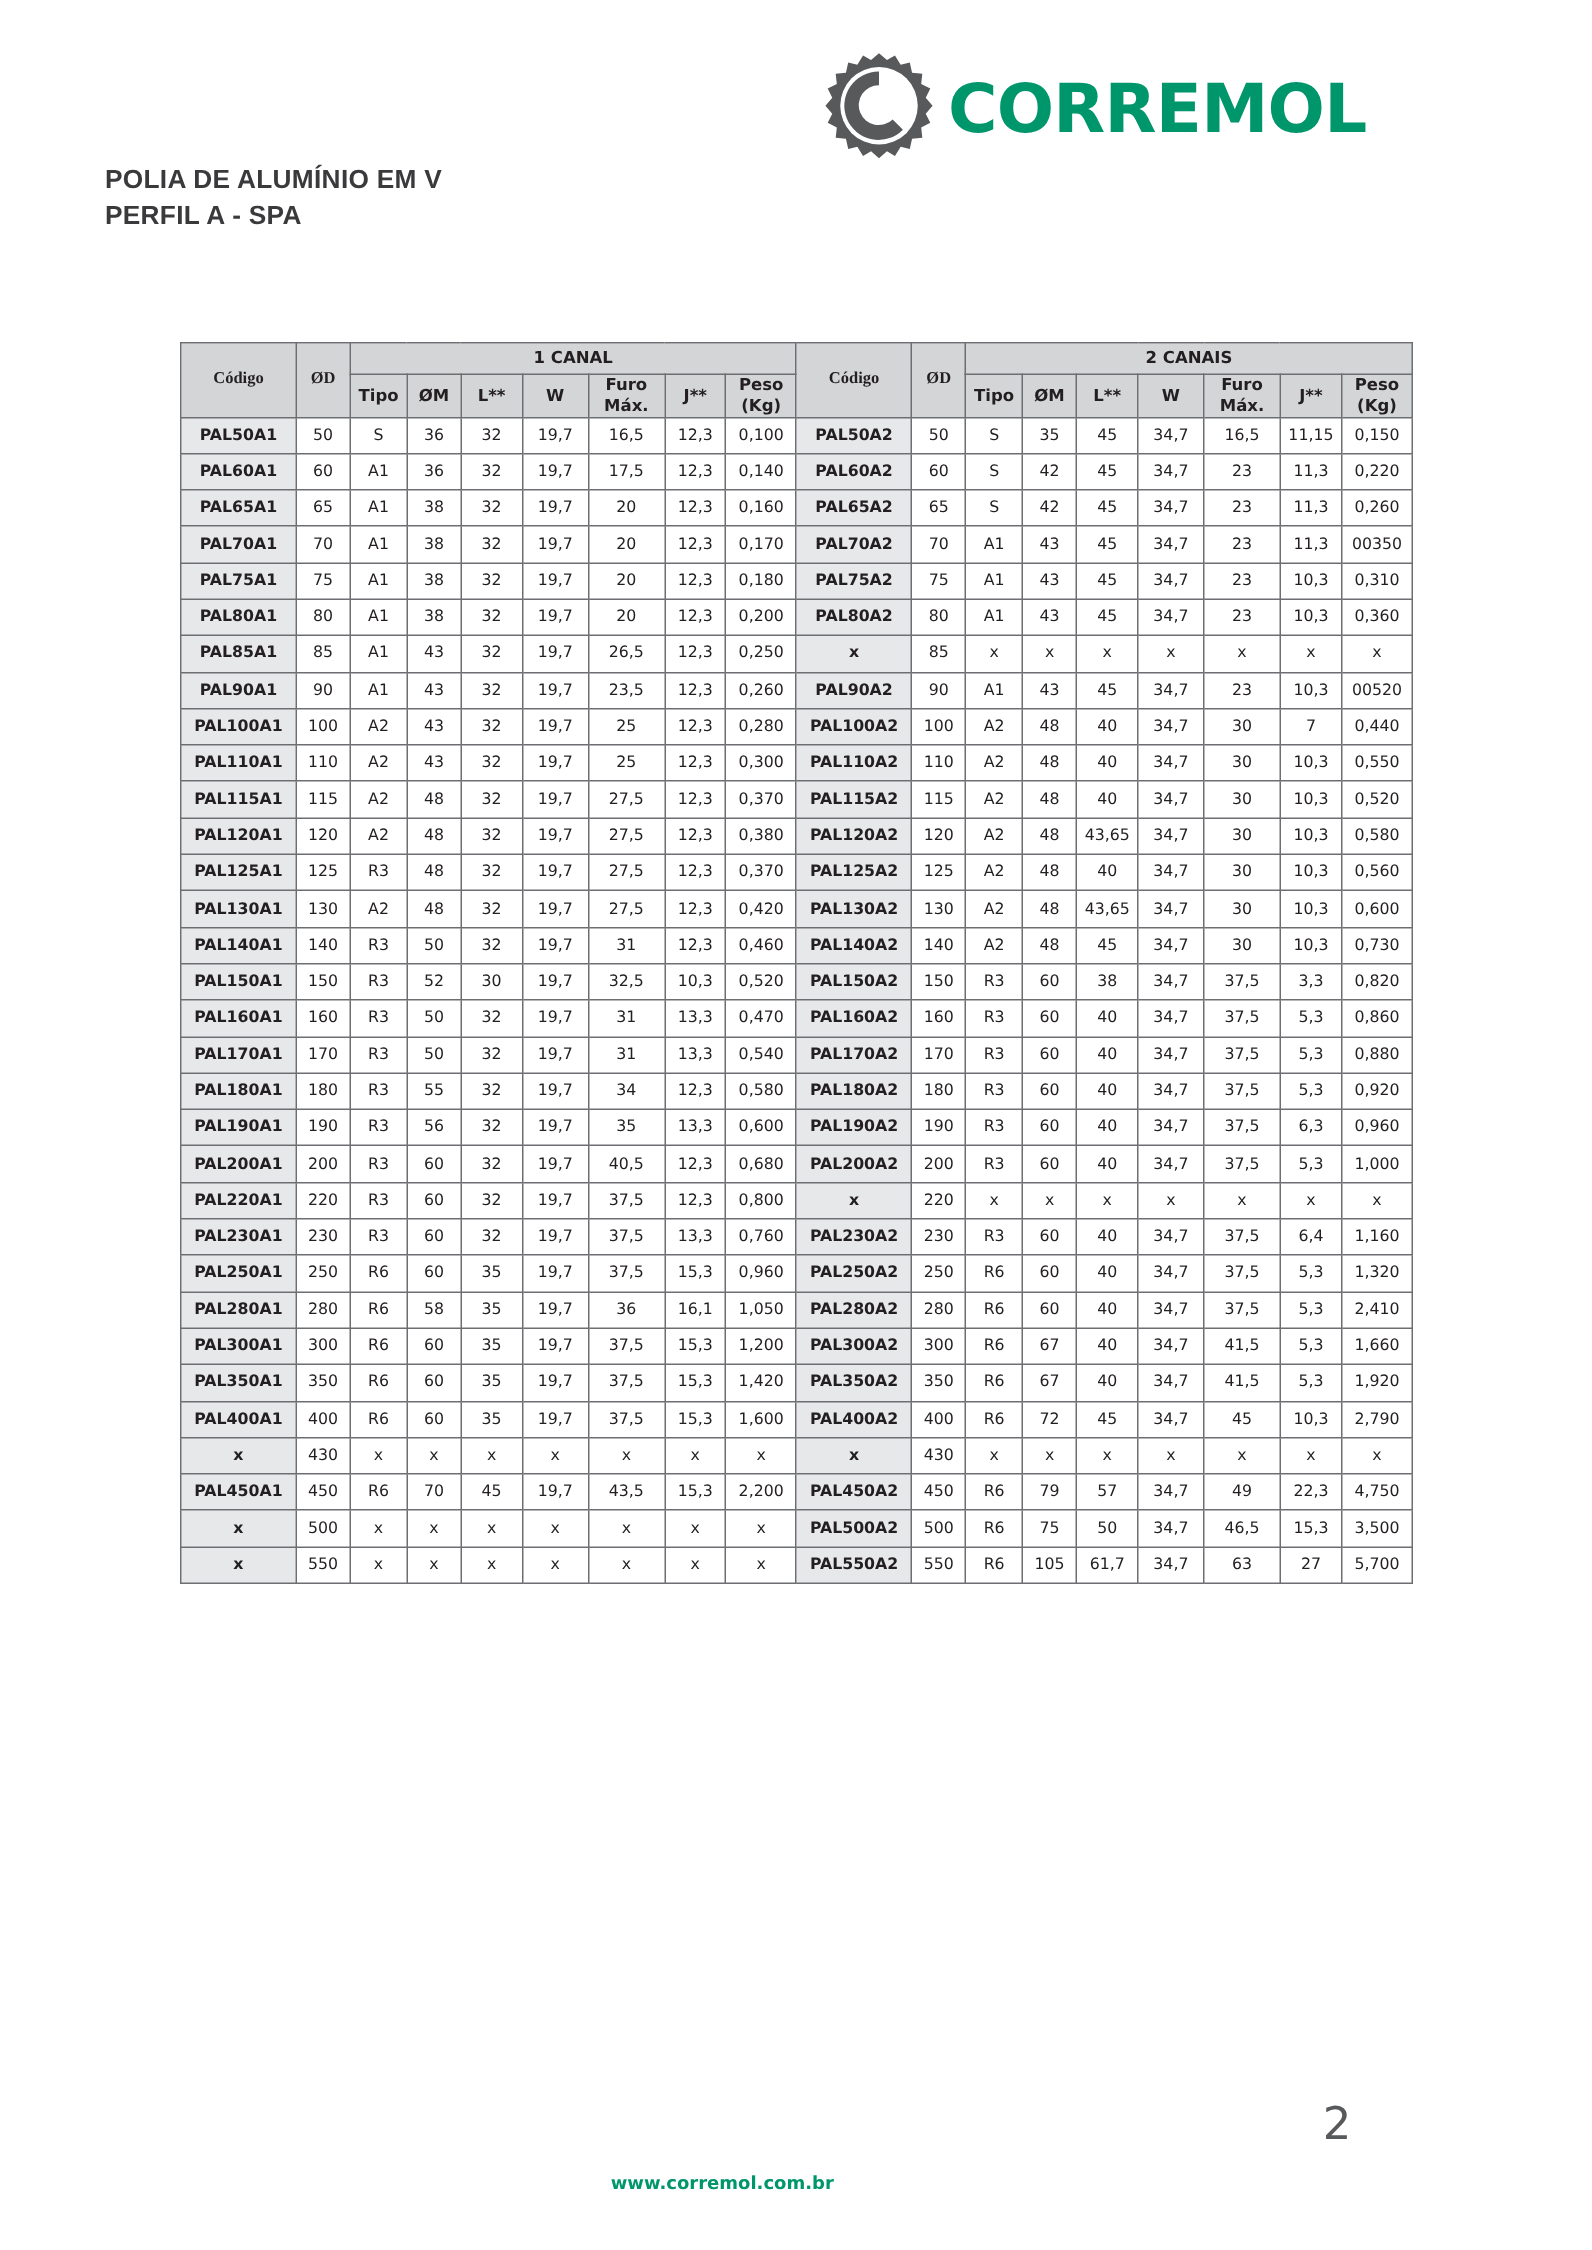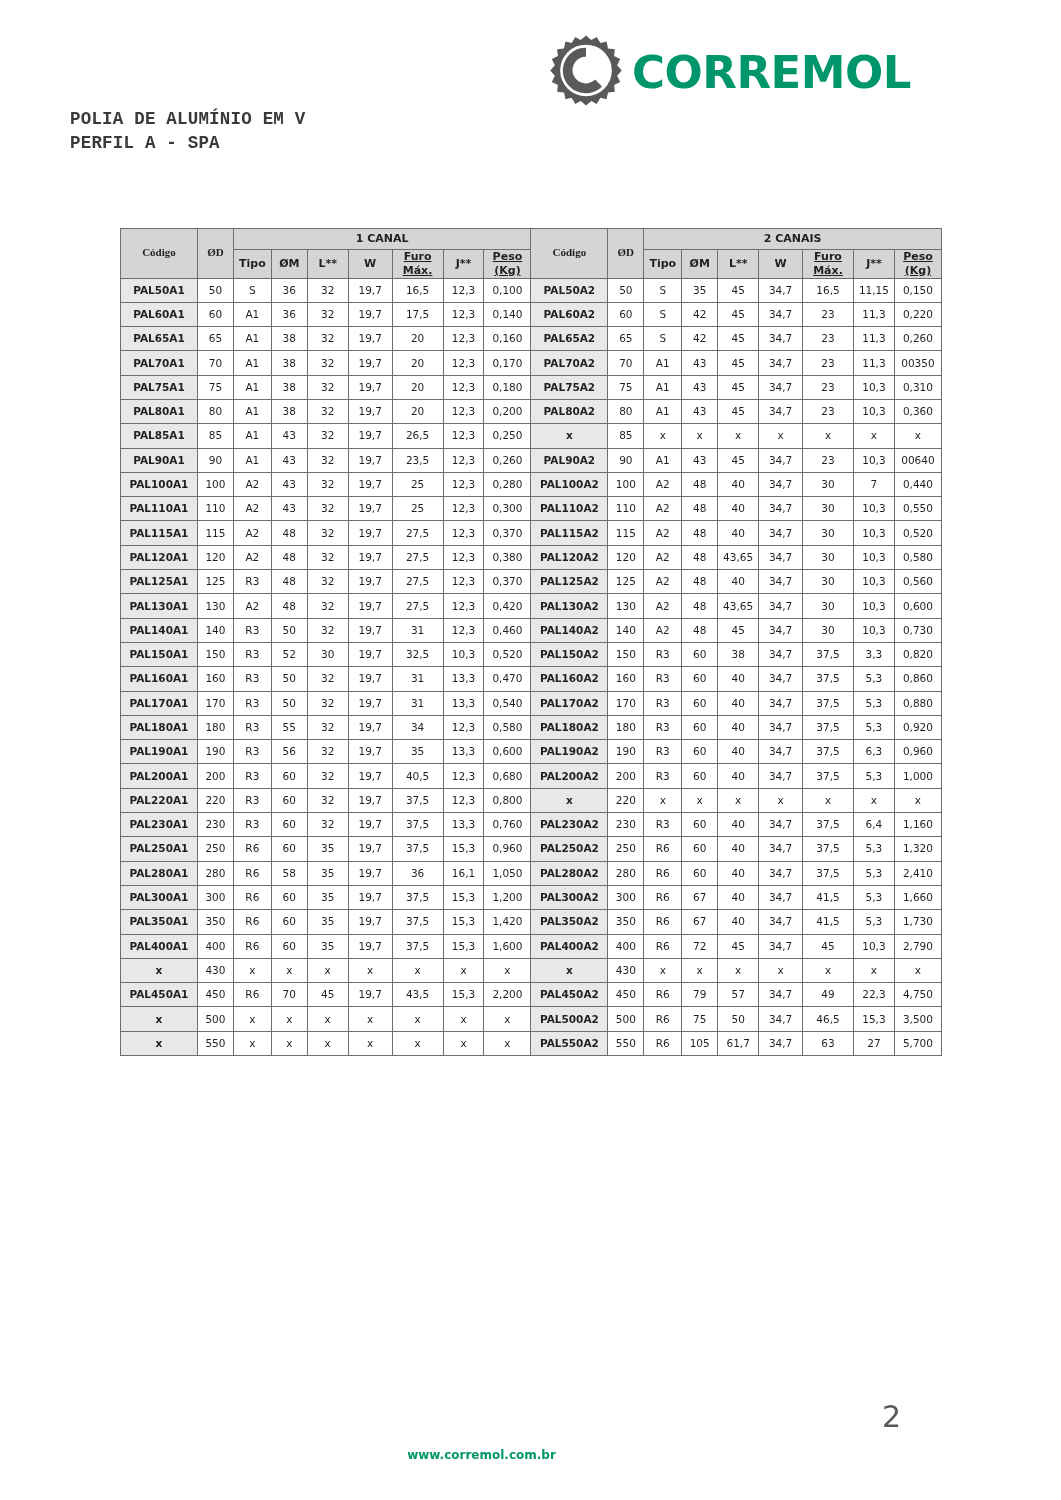--- a/index.html
+++ b/index.html
@@ -43,21 +43,21 @@
     letter-spacing: -0.5px;
     color: #00966b;
     line-height: 1;
   }
 
   
   .title-block {
     position: absolute;
     top: 108px;
     left: 70px;
-    font-family: Liberation Mono, monospace;
+    font-family: Liberation Sans, sans-serif;
     font-weight: bold;
     font-size: 17.5px;
     line-height: 1.35;
     letter-spacing: 0.2px;
     color: #3a3a3c;
   }
 
   
   .table-wrap {
     position: absolute;
@@ -109,21 +109,20 @@
   col.c-om   { width: 36px; }
   col.c-l    { width: 41px; }
   col.c-w    { width: 44px; }
   col.c-furo { width: 51px; }
   col.c-j    { width: 41px; }
   col.c-peso { width: 47px; }
 
   .hdr-two-line {
     display: block;
     line-height: 1.25;
-    text-decoration: underline;
   }
 
   
   .page-number {
     position: absolute;
     right: 62px;
     bottom: 66px;
     font-family: "DejaVu Sans", sans-serif;
     font-size: 30px;
     color: #58595b;
@@ -375,21 +374,21 @@
             <td class="val">12,3</td>
             <td class="val">0,260</td>
             <td class="code">PAL90A2</td>
             <td class="val">90</td>
             <td class="val">A1</td>
             <td class="val">43</td>
             <td class="val">45</td>
             <td class="val">34,7</td>
             <td class="val">23</td>
             <td class="val">10,3</td>
-            <td class="val">00640</td>
+            <td class="val">00520</td>
           </tr>
           <tr>
             <td class="code">PAL100A1</td>
             <td class="val">100</td>
             <td class="val">A2</td>
             <td class="val">43</td>
             <td class="val">32</td>
             <td class="val">19,7</td>
             <td class="val">25</td>
             <td class="val">12,3</td>
@@ -755,21 +754,21 @@
             <td class="val">15,3</td>
             <td class="val">1,420</td>
             <td class="code">PAL350A2</td>
             <td class="val">350</td>
             <td class="val">R6</td>
             <td class="val">67</td>
             <td class="val">40</td>
             <td class="val">34,7</td>
             <td class="val">41,5</td>
             <td class="val">5,3</td>
-            <td class="val">1,730</td>
+            <td class="val">1,920</td>
           </tr>
           <tr>
             <td class="code">PAL400A1</td>
             <td class="val">400</td>
             <td class="val">R6</td>
             <td class="val">60</td>
             <td class="val">35</td>
             <td class="val">19,7</td>
             <td class="val">37,5</td>
             <td class="val">15,3</td>

